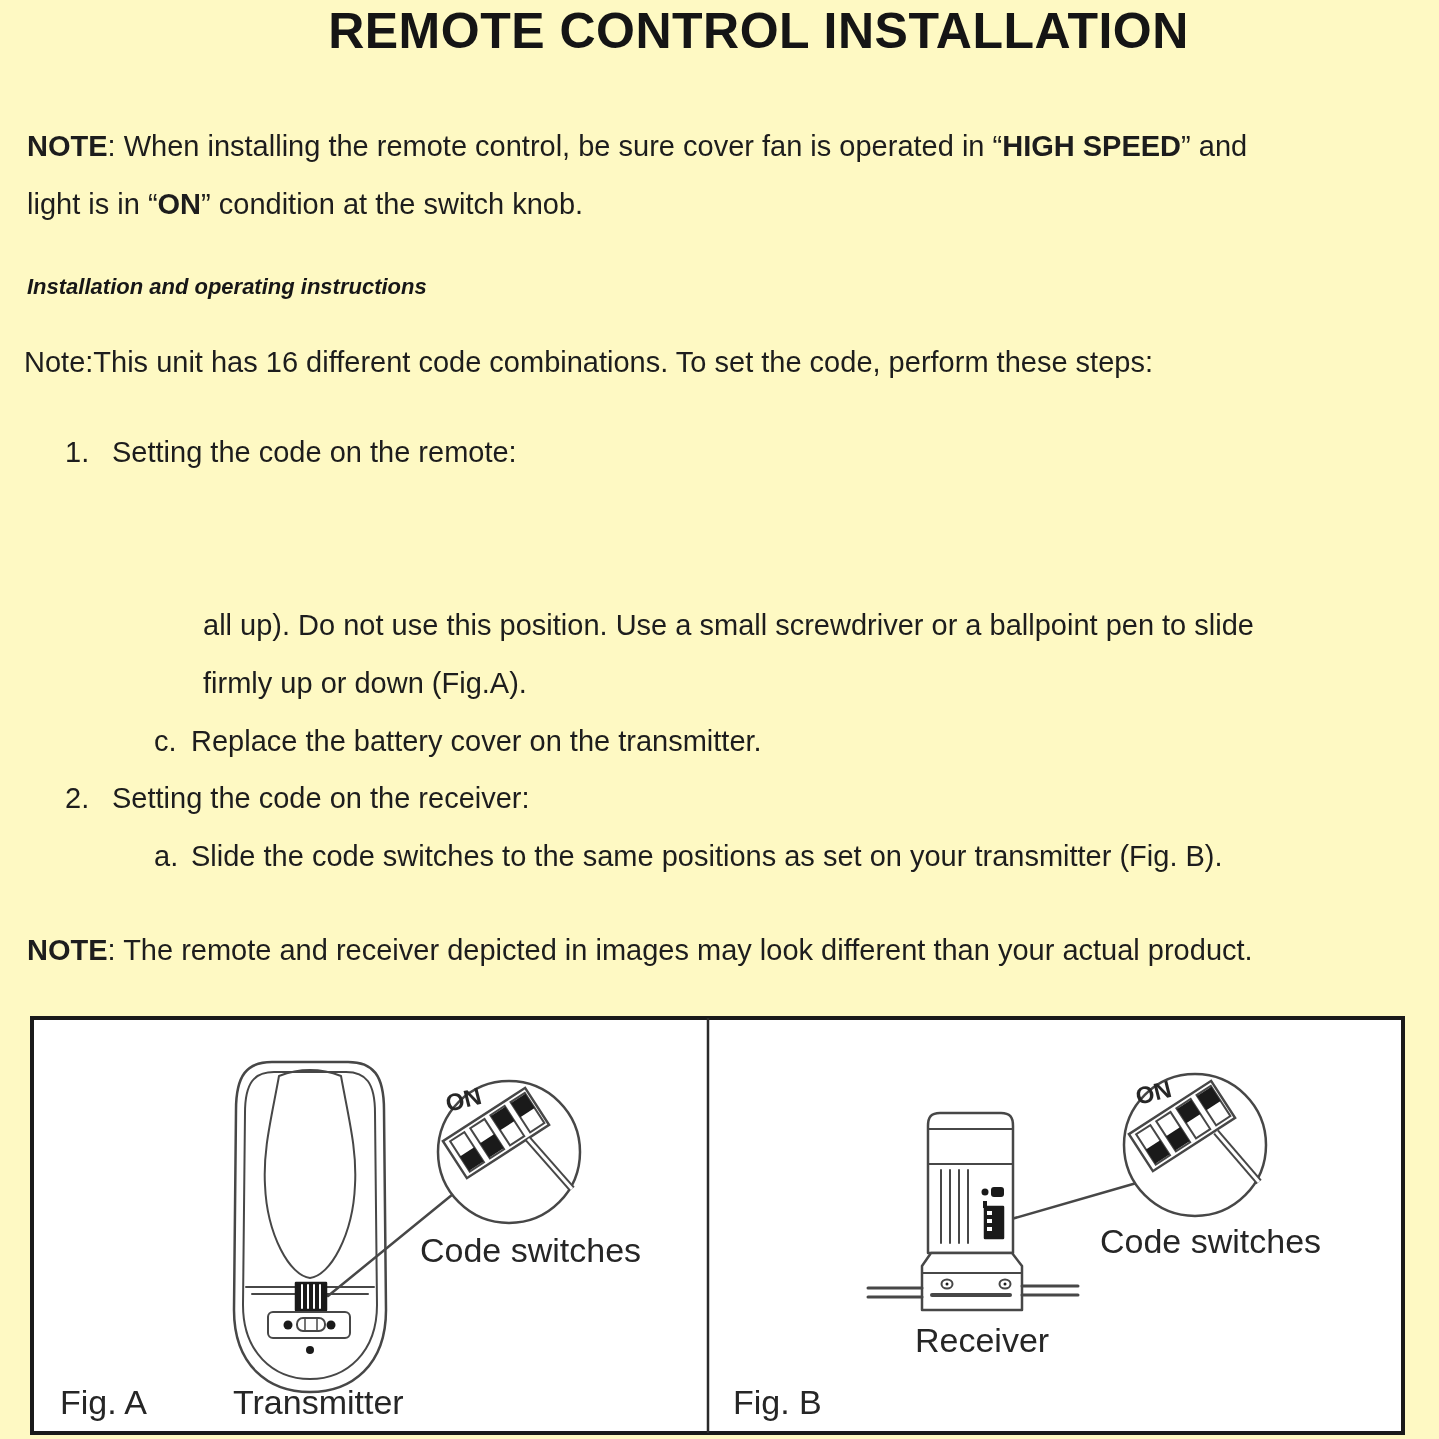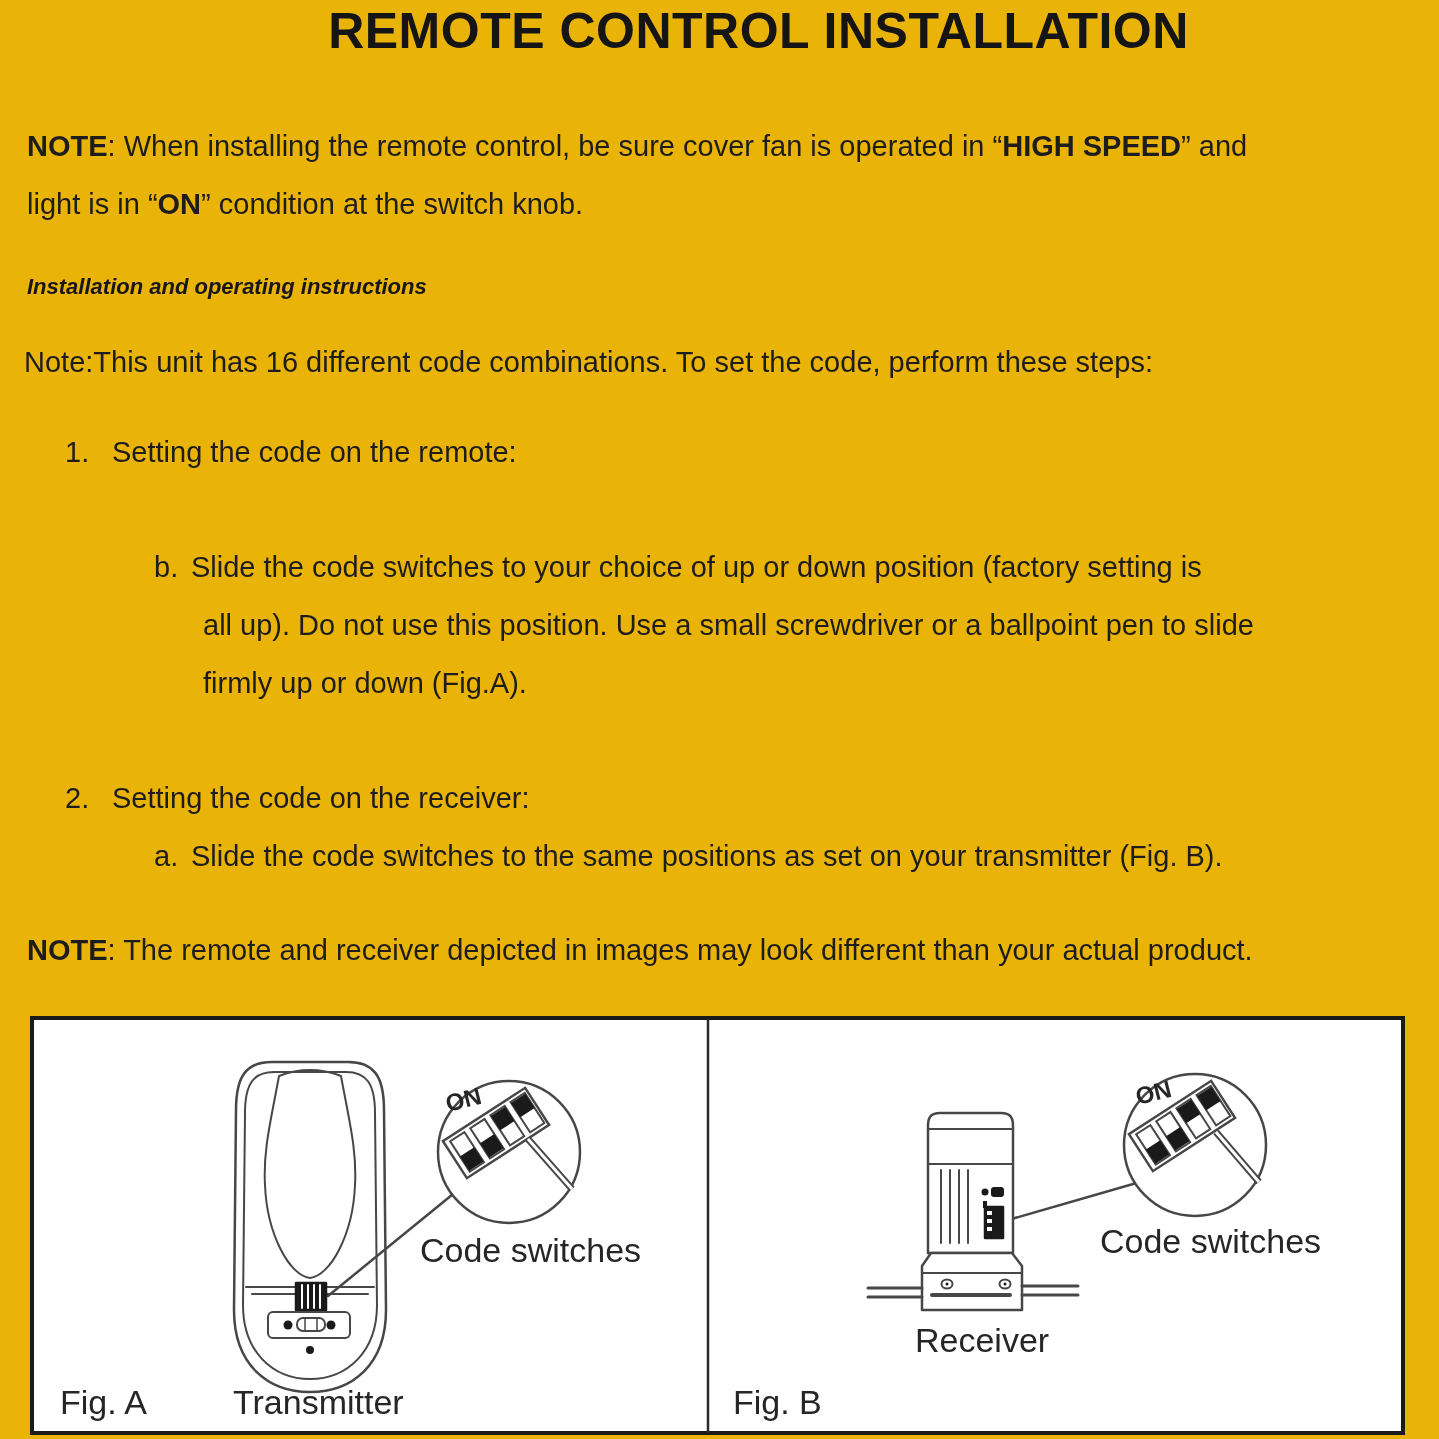--- a/index.html
+++ b/index.html
@@ -1,19 +1,19 @@
 <!DOCTYPE html>
 <html><head>
 <meta charset="utf-8">
 <style>
   html,body{margin:0;padding:0;background:#ffffff;}
   #page{
     position:relative;
     width:1439px;height:1439px;
-    background:#eab308;
+    background:#fef9c3;
     font-family:"Liberation Sans", sans-serif;
     color:#1b1b1b;
     overflow:hidden;
   }
   .abs{position:absolute;white-space:nowrap;}
   #title{
     left:0;top:2px;width:100%;
     padding-left:78px;box-sizing:border-box;
     text-align:center;
     font-size:50px;font-weight:700;letter-spacing:.5px;
@@ -45,25 +45,25 @@
     <span>light is in “</span><span class="b">ON</span><span>” condition at the switch knob.</span>
   </div>
 
   <div id="heading" class="abs" style="left:27px;top:274px;">Installation and operating instructions</div>
 
   <div class="abs body-line" style="left:24px;top:344px;">Note:This unit has 16 different code combinations. To set the code, perform these steps:</div>
 
   <div class="abs body-line" style="left:65px;top:434px;">
     <span class="marker-num">1.</span><span>Setting the code on the remote:</span>
   </div>
-  <div class="abs body-line" style="left:154px;top:549px;">
-    <span class="marker-sub">b.</span><span>Slide the code switches to your choice of up or down position (factory setting is</span>
-  </div>
   <div class="abs body-line" style="left:203px;top:607px;">all up). Do not use this position. Use a small screwdriver or a ballpoint pen to slide</div>
   <div class="abs body-line" style="left:203px;top:665px;">firmly up or down (Fig.A).</div>
+  <div class="abs body-line" style="left:154px;top:723px;">
+    <span class="marker-sub">c.</span><span>Replace the battery cover on the transmitter.</span>
+  </div>
   <div class="abs body-line" style="left:65px;top:780px;">
     <span class="marker-num">2.</span><span>Setting the code on the receiver:</span>
   </div>
   <div class="abs body-line" style="left:154px;top:838px;">
     <span class="marker-sub">a.</span><span>Slide the code switches to the same positions as set on your transmitter (Fig. B).</span>
   </div>
 
   <div class="abs body-line" style="left:27px;top:932px;">
     <span class="b">NOTE</span><span>: The remote and receiver depicted in images may look different than your actual product.</span>
   </div>

